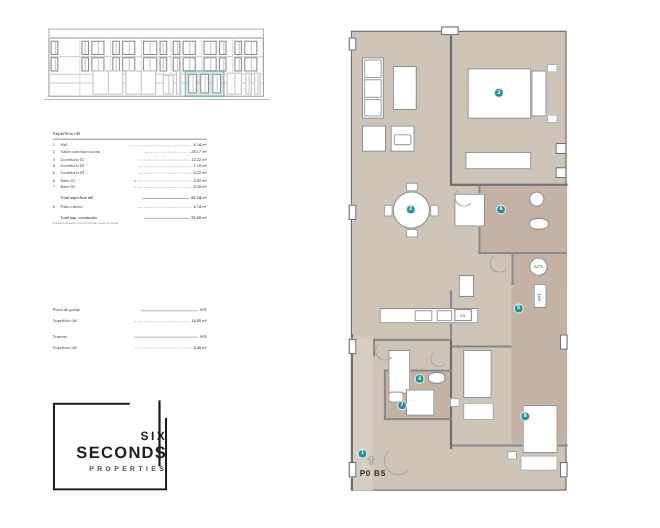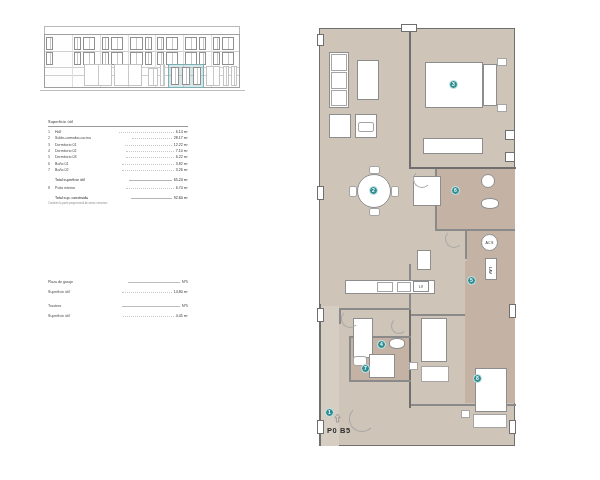--- a/index.html
+++ b/index.html
@@ -277,20 +277,30 @@
         <span class="sval">Nº5</span>
       </div>
       <div class="srow" style="margin-top:6px">
         <span class="slabel">Superficie útil</span>
         <span class="sdots"></span>
         <span class="sval">4.45 m²</span>
       </div>
     </div>
   </div>
 
+  <div class="logo-box">
+    <div class="logo-frame"></div>
+    <div class="logo-frame-cut"></div>
+    <div class="logo-frame-cut2"></div>
+    <div class="logo-text">
+      <div class="logo-six">SIX</div>
+      <div class="logo-seconds">SECONDS</div>
+      <div class="logo-props">PROPERTIES</div>
+    </div>
+  </div>
 
   <div class="plan">
     <div class="plan-shell"></div>
 
     <div class="wall" style="left:104px;top:11px;width:2px;height:140px"></div>
     <div class="wall" style="left:104px;top:149px;width:107px;height:2px"></div>
     <div class="wall thin" style="left:130px;top:151px;width:2px;height:62px"></div>
     <div class="wall thin" style="left:130px;top:211px;width:80px;height:2px"></div>
     <div class="wall thin" style="left:160px;top:213px;width:2px;height:28px"></div>
     <div class="wall thin" style="left:160px;top:239px;width:50px;height:2px"></div>

